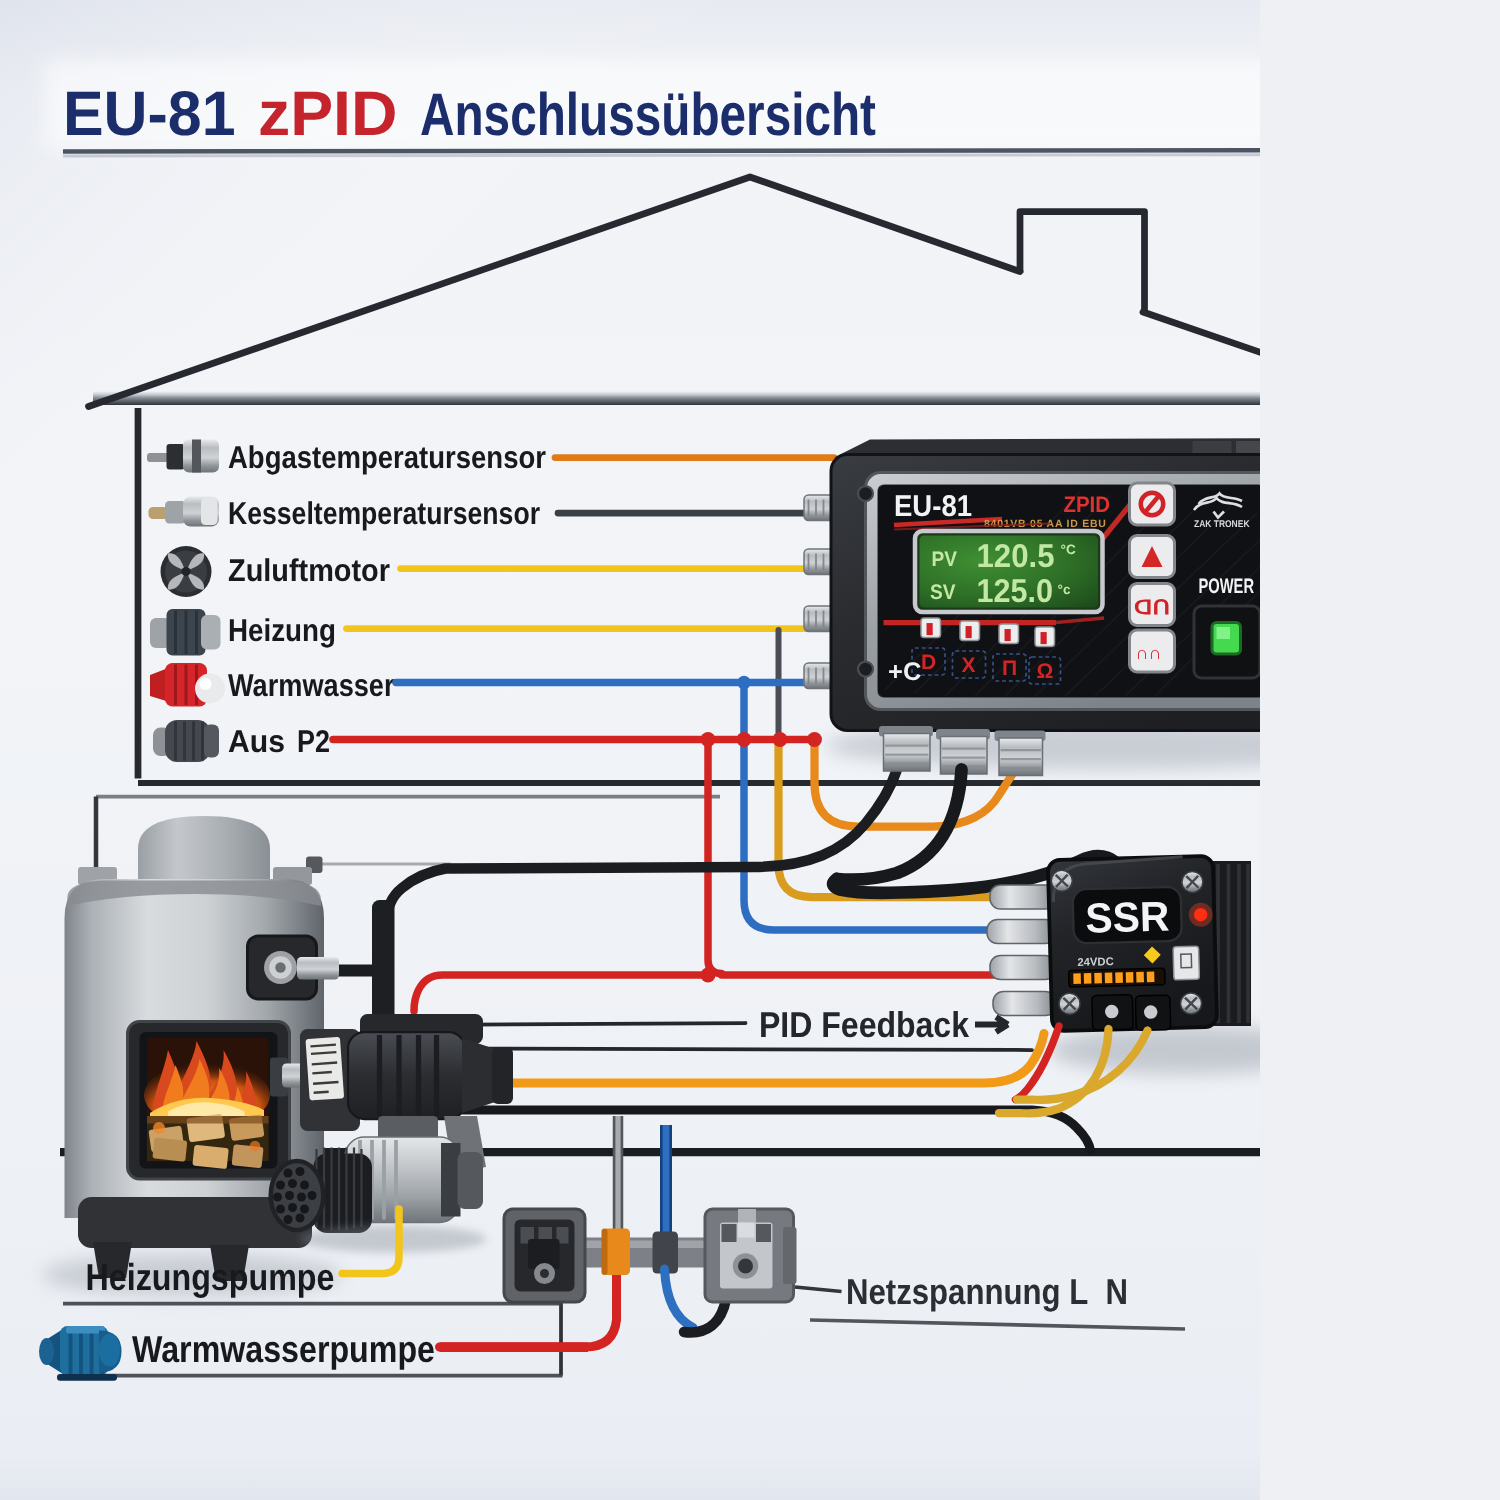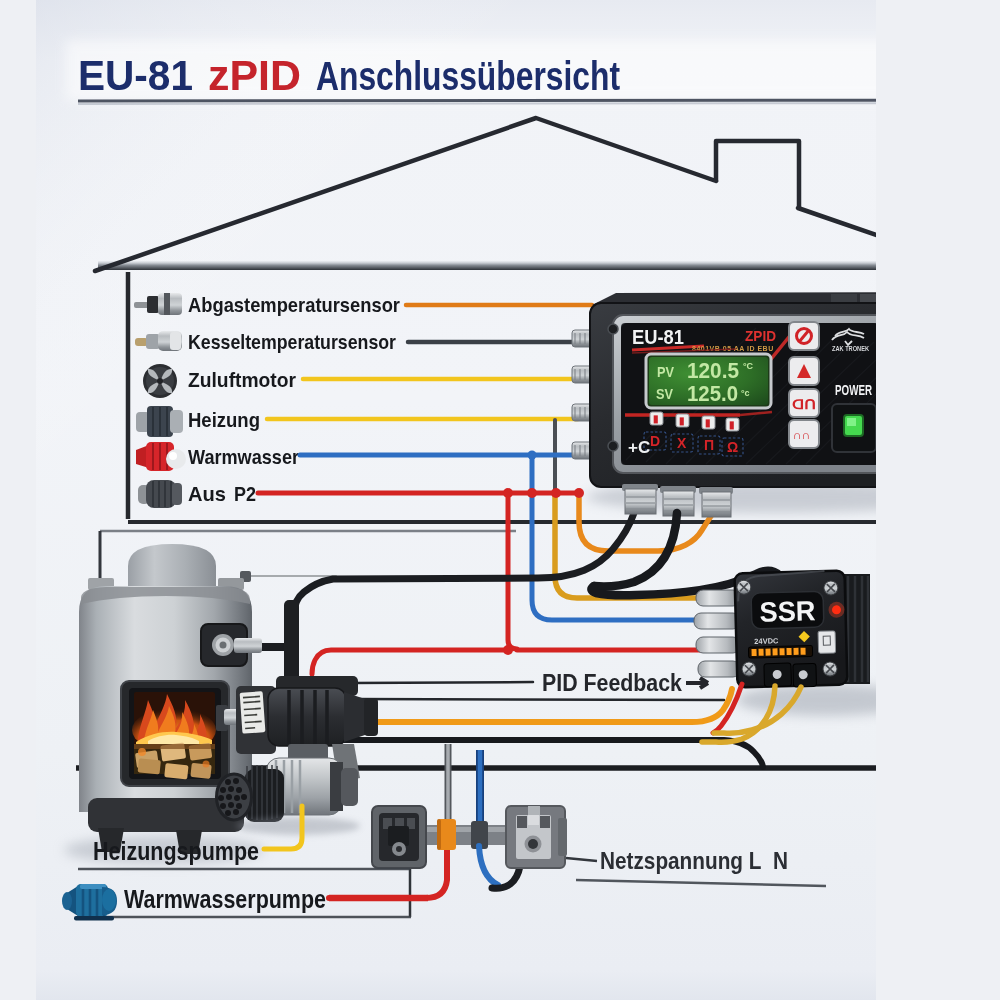--- a/index.html
+++ b/index.html
@@ -1,17 +1,17 @@
 <!DOCTYPE html>
 <html><head>
 <meta charset="utf-8">
 <style>
   html,body{margin:0;padding:0;background:#eef0f4;}
   #stage{position:relative;width:840px;height:1000px;overflow:hidden;
-    font-family:"Liberation Sans",sans-serif;margin-left:36px;}
+    font-family:"Liberation Sans",sans-serif;}
   svg{position:absolute;left:0;top:0;}
 </style>
 </head>
 <body>
 <div id="stage">
 <svg width="1000" height="1000" viewBox="0 0 1000 1000">
 <defs>
   <linearGradient id="bg" x1="0" y1="0" x2="0" y2="1">
     <stop offset="0" stop-color="#e7eaf1"></stop>
     <stop offset="0.06" stop-color="#f1f3f7"></stop>

